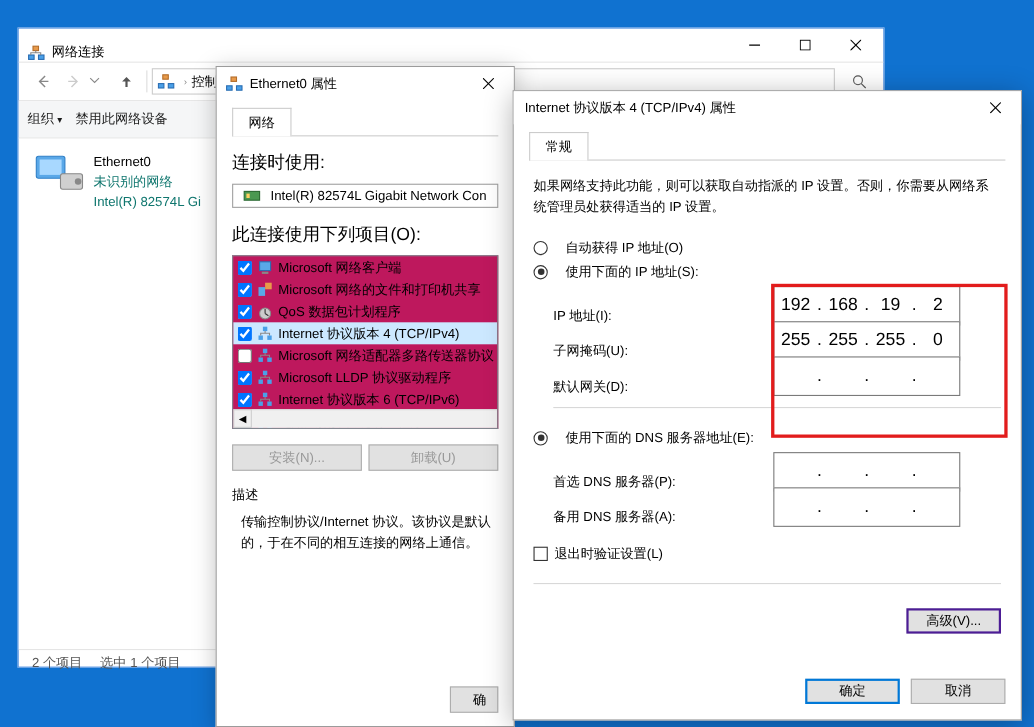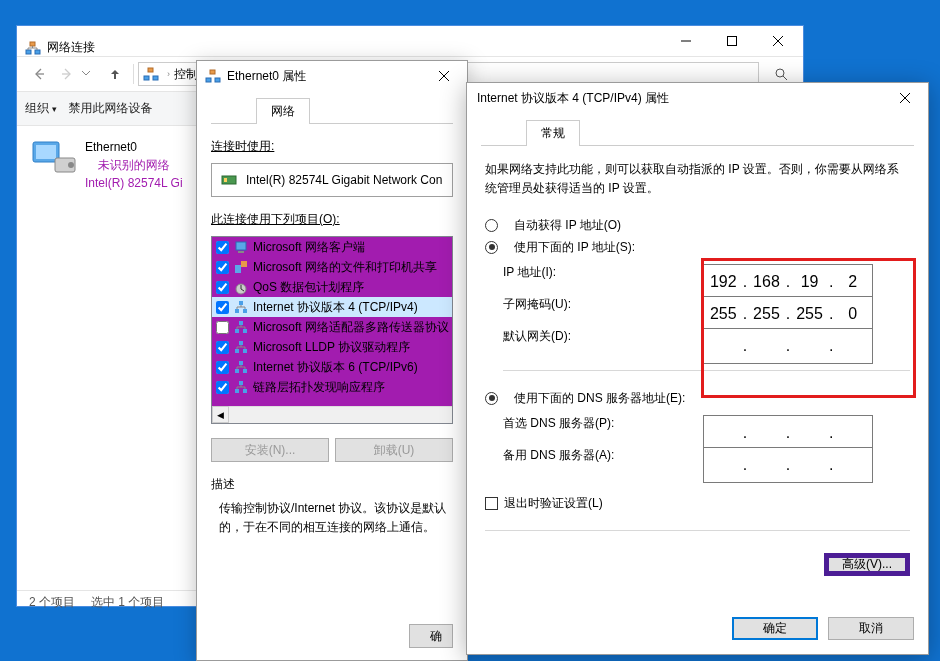--- a/index.html
+++ b/index.html
@@ -24,41 +24,41 @@
     .nav-search { width: 28px; height: 24px; display: flex; align-items: center; justify-content: center; color: #555; }
     
     .win1-toolbar { height: 34px; background: #f5f6f7; border-bottom: 1px solid #e5e5e5; display: flex; align-items: center; padding: 0 8px; gap: 12px; }
     .tb-item { font-size: 12px; color: #1a1a1a; display: flex; align-items: center; }
     .tb-item .drop { margin-left: 3px; font-size: 9px; }
     
     .win1-content { height: 464px; background: #fff; padding: 8px; }
     .adapter { width: 250px; padding: 4px; display: flex; gap: 8px; }
     .adapter-icon { width: 48px; height: 40px; flex-shrink: 0; }
     .adapter-info { font-size: 12px; line-height: 1.5; }
-    .adapter-sub { color: #a21caf; text-align: center; }
+    .adapter-sub { color: #0f766e; }
     
     .win1-status { height: 24px; border-top: 1px solid #e5e5e5; display: flex; align-items: center; padding: 0 12px; gap: 16px; font-size: 12px; color: #555; }
     
     
     .win2 { position: absolute; left: 196px; top: 60px; width: 272px; height: 601px; background: #fff; border: 1px solid #9b9b9b; box-shadow: 0 4px 20px rgba(0,0,0,0.25); }
     .win2-titlebar { height: 30px; display: flex; align-items: center; padding: 0 0 0 8px; background: #fff; }
     .win2-titlebar .icon { width: 16px; height: 16px; margin-right: 6px; }
     .win2-title { flex: 1; font-size: 12px; }
     .win2-close { width: 46px; height: 30px; display: flex; align-items: center; justify-content: center; }
     
     .win2-body { padding: 10px 14px; }
     .tab-strip { height: 23px; border-bottom: 1px solid #ccc; display: flex; align-items: flex-end; }
-    .tab { padding: 4px 14px; border: 1px solid #ccc; border-bottom: none; background: #fff; font-size: 12px; position: relative; top: 1px; margin-left: 45px; }
-    
-    .section-label { font-size: 12px; margin: 14px 0 8px 0; text-decoration: underline; }
-    .adapter-box { border: 1px solid #a0a0a0; height: 34px; display: flex; align-items: center; padding: 0 8px; gap: 8px; }
+    .tab { padding: 4px 14px; border: 1px solid #ccc; border-bottom: none; background: #fff; font-size: 12px; position: relative; top: 1px; }
+    
+    .section-label { font-size: 16px; margin: 14px 0 8px 0; }
+    .adapter-box { border: 1px solid #a0a0a0; height: 22px; display: flex; align-items: center; padding: 0 8px; gap: 8px; }
     .adapter-box-icon { width: 18px; height: 18px; flex-shrink: 0; }
     .adapter-box-text { font-size: 12px; white-space: nowrap; overflow: hidden; }
     
-    .comp-list { border: 1px solid #828790; height: 188px; overflow: hidden; background: #a21caf; margin-top: 6px; position: relative; }
+    .comp-list { border: 1px solid #828790; height: 158px; overflow: hidden; background: #be185d; margin-top: 6px; position: relative; }
     .comp-item { height: 20px; display: flex; align-items: center; padding: 0 4px; gap: 4px; font-size: 12px; white-space: nowrap; }
     .comp-item.sel { background: #cce8ff; }
     .comp-check { width: 13px; height: 13px; }
     .comp-icon { width: 16px; height: 16px; flex-shrink: 0; }
     .scroll-left { position: absolute; bottom: 0; left: 0; width: 17px; height: 17px; background: #f0f0f0; border: 1px solid #ccc; display: flex; align-items: center; justify-content: center; font-size: 9px; }
     .scroll-track { position: absolute; bottom: 0; left: 17px; right: 0; height: 17px; background: #f0f0f0; border-top: 1px solid #ddd; }
     
     .btn-row { display: flex; gap: 6px; margin-top: 14px; }
     .win-button { height: 24px; flex: 1; border: 1px solid #adadad; background: #e1e1e1; font-size: 12px; display: flex; align-items: center; justify-content: center; color: #999; }
     
@@ -78,34 +78,34 @@
     .help-text { font-size: 12px; line-height: 1.6; margin: 14px 4px 4px 4px; }
     
     .radio-group { margin: 16px 4px 6px 4px; }
     .radio-row { display: flex; align-items: center; font-size: 12px; height: 22px; gap: 16px; }
     .radio { width: 13px; height: 13px; border: 1px solid #333; border-radius: 50%; display: flex; align-items: center; justify-content: center; flex-shrink: 0; }
     .radio.checked::after { content: ''; width: 6px; height: 6px; background: #333; border-radius: 50%; }
     .radio.disabled { border-color: #aaa; }
     .radio-label.disabled { color: #9b9b9b; }
     
     .ip-fields { margin: 2px 4px 10px 22px; border-bottom: 1px solid #d8d8d8; padding-bottom: 10px; }
-    .ip-row { display: flex; align-items: flex-start; height: 32px; }
+    .ip-row { display: flex; align-items: flex-end; height: 32px; }
     .ip-label { width: 200px; font-size: 12px; }
     .ip-input { width: 170px; height: 36px; border: 1px solid #7a7a7a; display: flex; align-items: center; justify-content: space-evenly; font-size: 16px; font-family: Consolas, monospace; background: #fff; }
     .ip-oct { width: 30px; text-align: center; }
     .ip-dot { color: #000; }
     
     .highlight-box { position: absolute; left: 234px; top: 175px; width: 215px; height: 140px; border: 3px solid #e21c1c; pointer-events: none; }
     
     .dns-fields { margin: 2px 4px 10px 22px; }
     
     .exit-check { margin: 16px 4px; display: flex; align-items: center; gap: 6px; font-size: 12px; }
     .checkbox { width: 13px; height: 13px; border: 1px solid #333; background: #fff; }
     
-    .adv-btn { position: absolute; right: 18px; bottom: 78px; width: 86px; height: 23px; border: 5px solid #4c1d95; background: #e1e1e1; font-size: 12px; display: flex; align-items: center; justify-content: center; }
+    .adv-btn { position: absolute; right: 18px; bottom: 78px; width: 86px; height: 23px; border: 2px solid #4c1d95; background: #e1e1e1; font-size: 12px; display: flex; align-items: center; justify-content: center; }
     
     .divider { border-top: 1px solid #d8d8d8; margin: 18px 4px 0 4px; }
     
     .win3-btns { position: absolute; right: 14px; bottom: 14px; display: flex; gap: 10px; }
     .win3-btn { width: 86px; height: 23px; border: 1px solid #adadad; background: #e1e1e1; font-size: 12px; display: flex; align-items: center; justify-content: center; }
     .win3-btn.primary { border: 2px solid #0078d7; }
     
     .hidden-over { overflow: hidden; }
   </style>
 </head>

